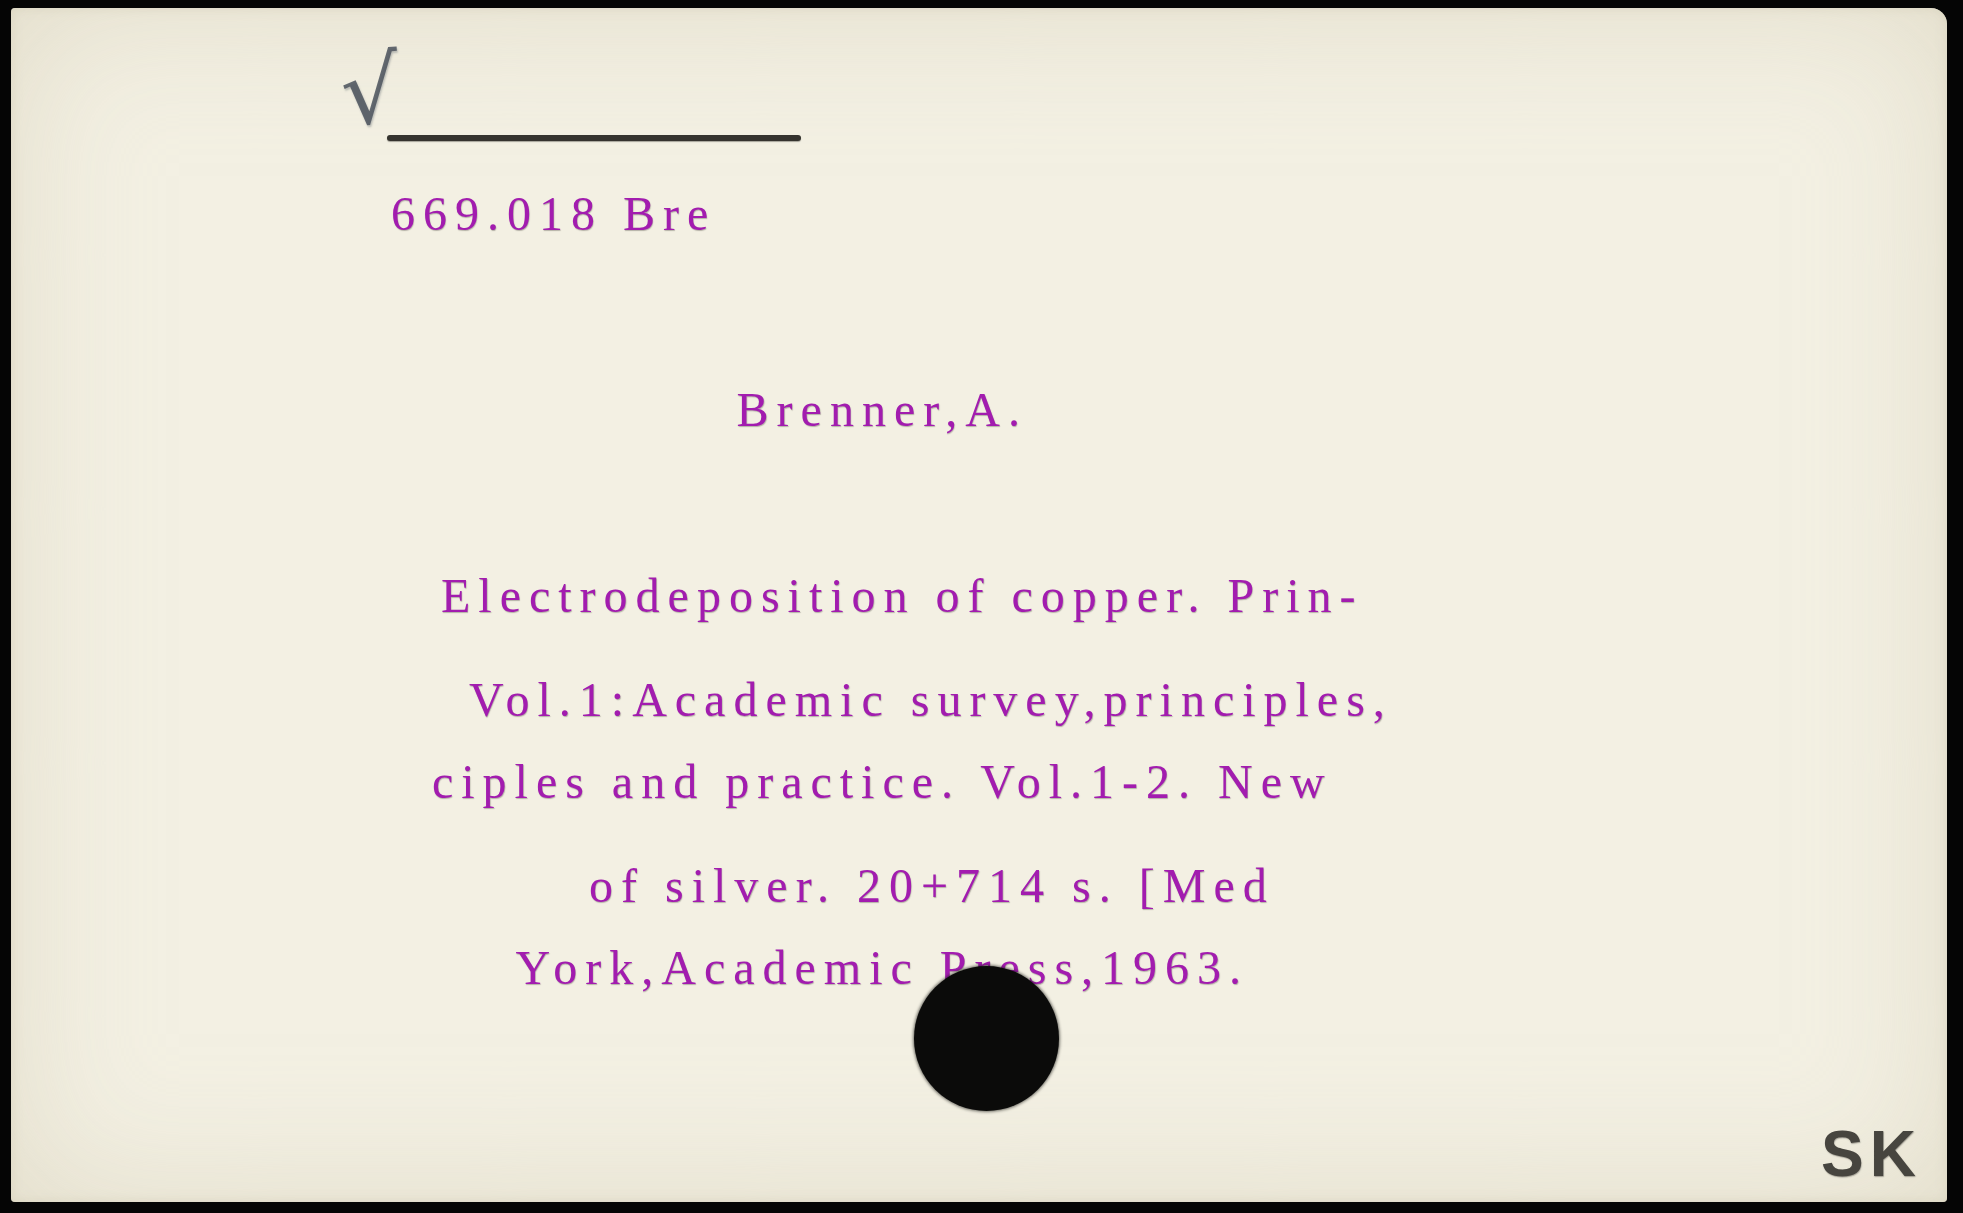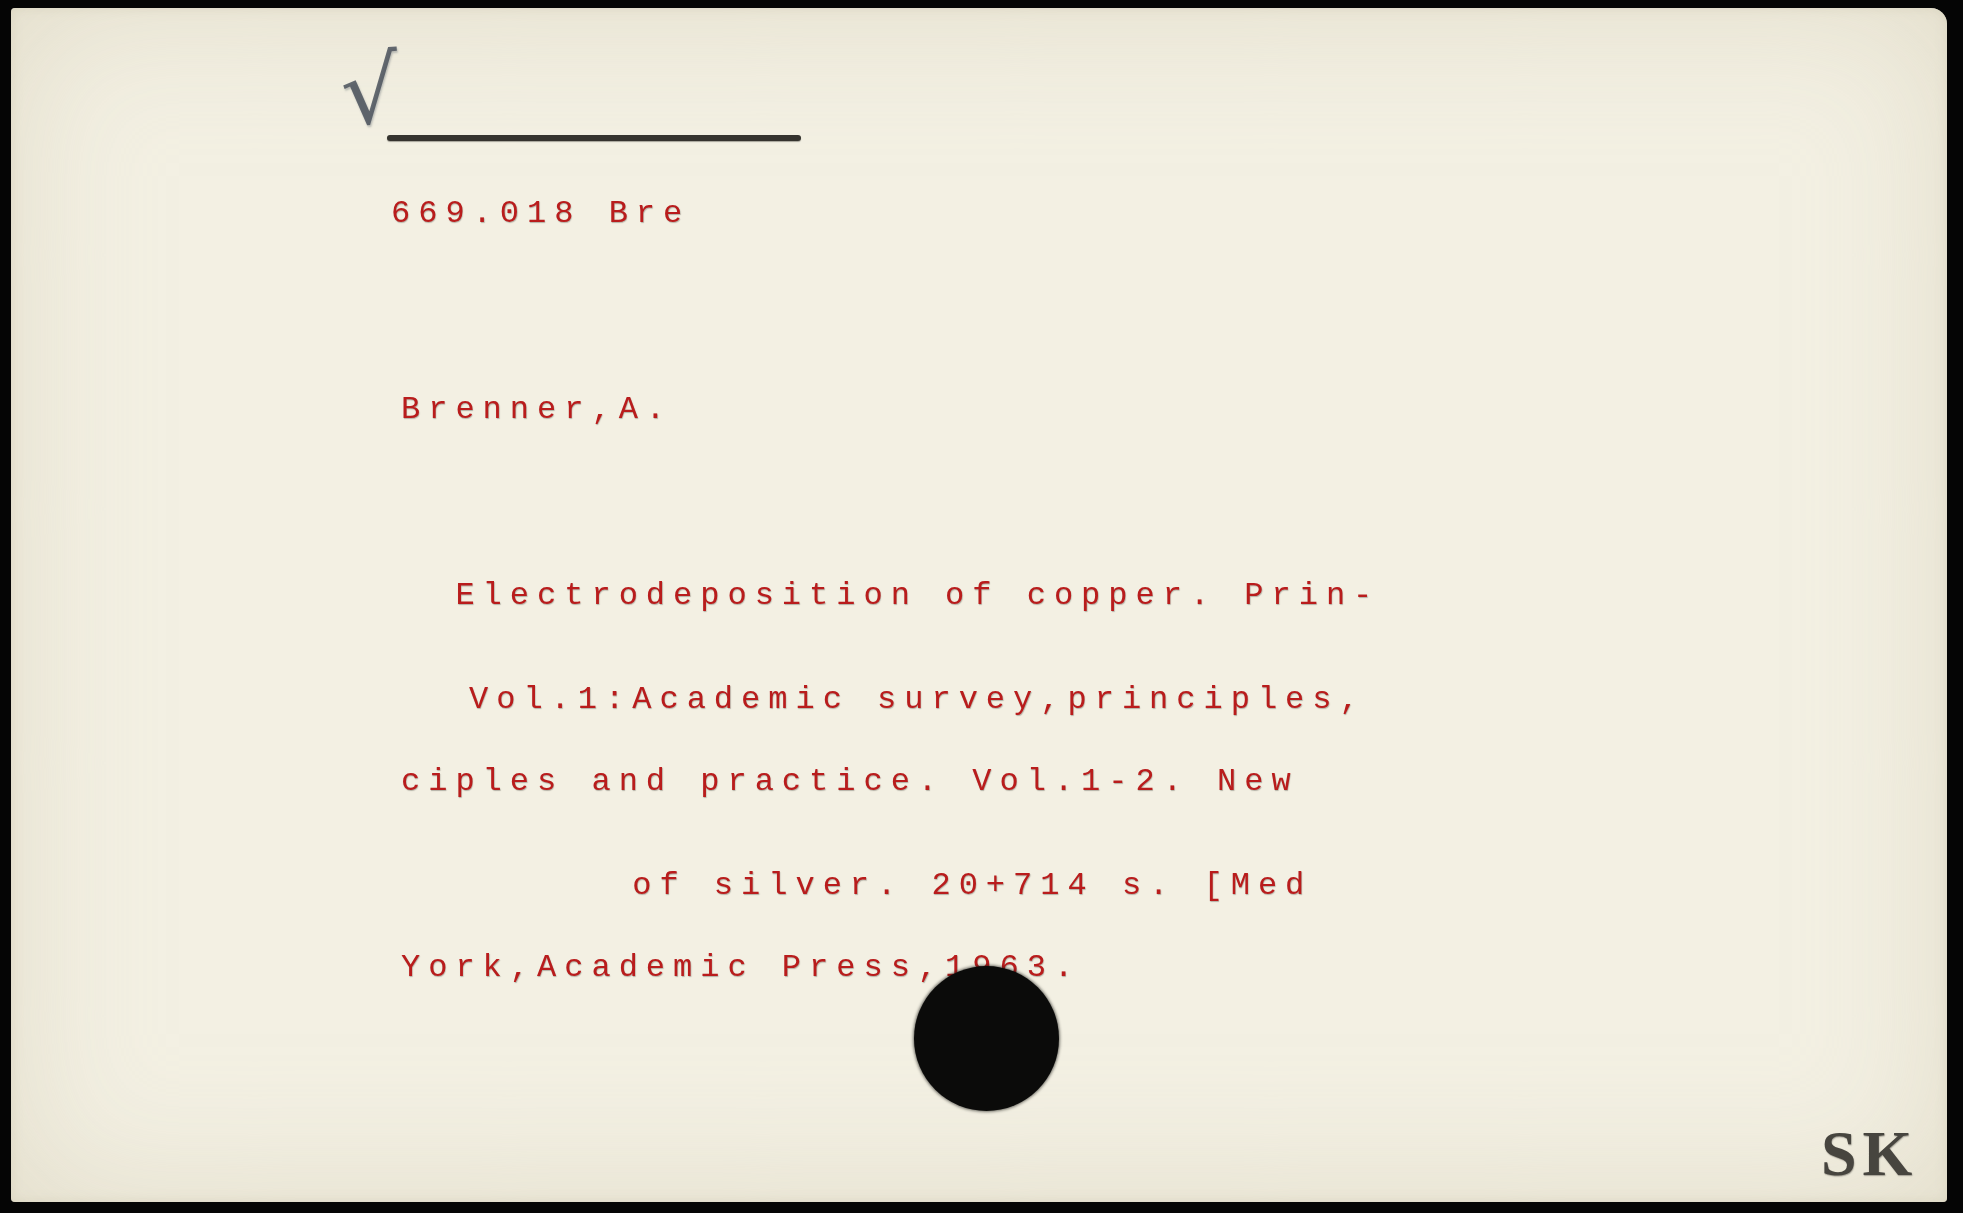--- a/index.html
+++ b/index.html
@@ -19,24 +19,24 @@
     top: 8px;
     width: 1936px;
     height: 1194px;
     background: #f3f0e3;
     border-radius: 4px 16px 4px 4px;
     box-shadow:
       inset 0 0 140px rgba(212, 204, 180, 0.55),
       inset 0 0 12px rgba(200, 192, 168, 0.45);
   }
   .tw {
-    font-family: Liberation Mono, monospace;
-    font-size: 32px;
+    font-family: Liberation Serif, serif;
+    font-size: 48px;
     letter-spacing: 8px;
-    color: #b91c1c;
+    color: #a21caf;
     white-space: pre;
     text-shadow: 0.6px 0.8px 1px rgba(62, 59, 53, 0.35);
   }
   .call-block {
     position: absolute;
     left: 380px;
     top: 81px;
     line-height: 50px;
   }
   .call-underline {
@@ -47,20 +47,21 @@
     height: 6px;
     background: #35332e;
     border-radius: 3px;
     box-shadow: 0 1px 1px rgba(53, 51, 46, 0.4);
   }
   .entry-block {
     position: absolute;
     left: 390px;
     top: 247px;
     line-height: 62px;
+    text-align: center;
   }
   .volume-block {
     position: absolute;
     left: 458px;
     top: 537px;
     line-height: 62px;
   }
   .volume-block > div:nth-child(5) {
     margin-top: 14px;
   }
@@ -82,21 +83,21 @@
     width: 145px;
     height: 145px;
     border-radius: 50%;
     background: #0b0b0a;
     box-shadow: 0 0 3px 1px rgba(25, 25, 22, 0.6);
   }
   .stamp {
     position: absolute;
     left: 1810px;
     top: 1114px;
-    font-family: Liberation Serif, serif;
+    font-family: Liberation Sans, sans-serif;
     font-size: 64px;
     line-height: 64px;
     font-weight: bold;
     letter-spacing: 6px;
     color: #47453f;
     white-space: pre;
     text-shadow: 0.5px 0.5px 1.2px rgba(70, 68, 62, 0.45);
   }
 </style>
 </head>

